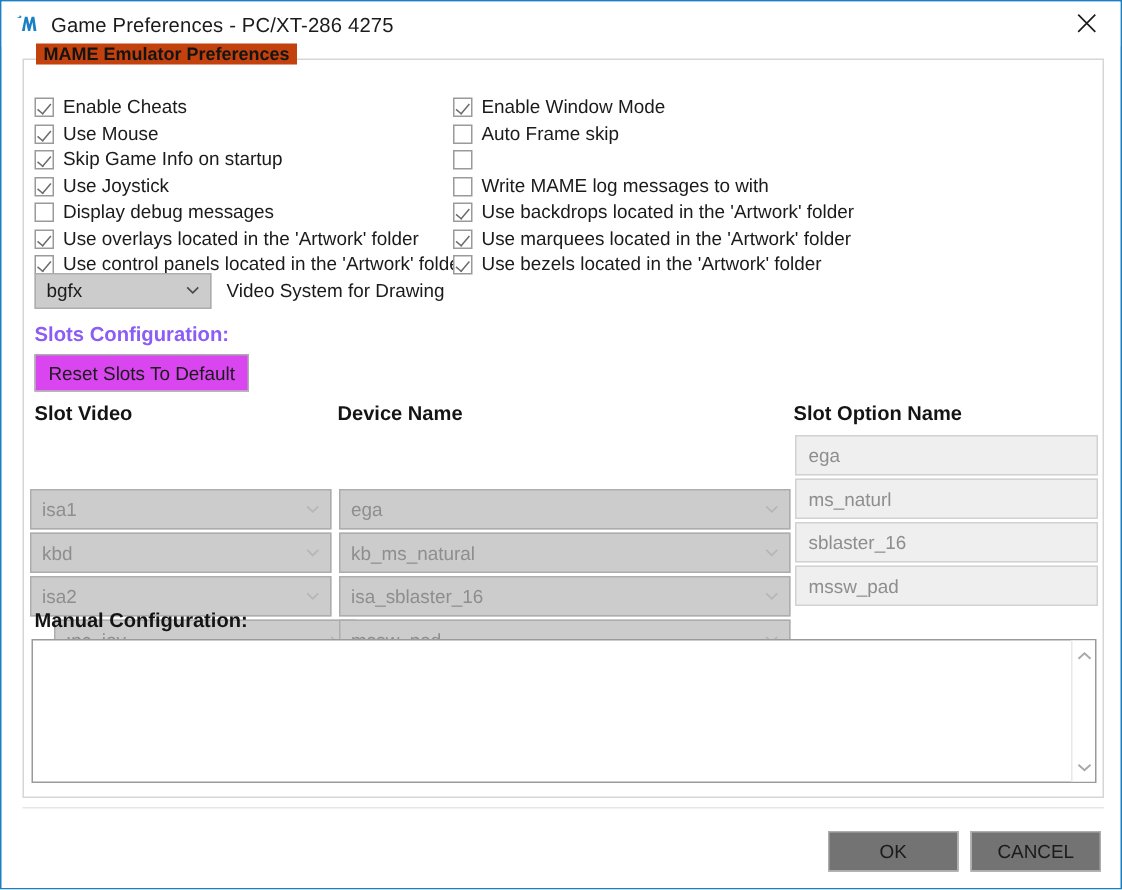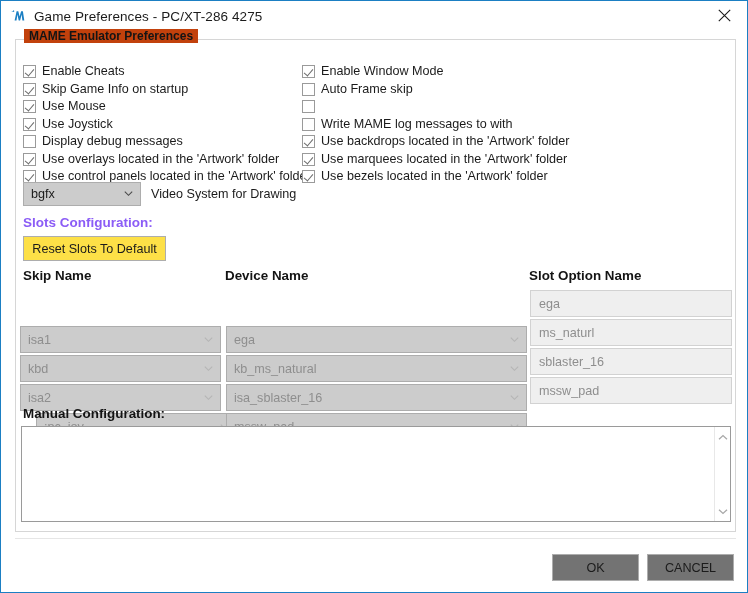--- a/index.html
+++ b/index.html
@@ -166,21 +166,21 @@
     font-weight: bold;
     color: #8b5cf6;
   }
   .reset-btn {
     position: absolute;
     left: 7px;
     top: 196px;
     width: 143px;
     height: 25px;
     box-sizing: border-box;
-    background: #fde047;
+    background: #d946ef;
     border: 1px solid #adadad;
     font-family: "Liberation Sans", sans-serif;
     font-size: 12.6px;
     color: #1b1b1b;
     cursor: default;
     padding: 0;
   }
 
   .col-headers {
     position: absolute;
@@ -343,25 +343,25 @@
   <div class="groupbox">
     <div class="groupbox-title">MAME Emulator Preferences</div>
 
     <div class="checks-left">
       <div class="chk-row">
         <span class="chk-box checked"></span>
         <span class="chk-label">Enable Cheats</span>
       </div>
       <div class="chk-row">
         <span class="chk-box checked"></span>
+        <span class="chk-label">Use Mouse</span>
+      </div>
+      <div class="chk-row">
+        <span class="chk-box checked"></span>
         <span class="chk-label">Skip Game Info on startup</span>
-      </div>
-      <div class="chk-row">
-        <span class="chk-box checked"></span>
-        <span class="chk-label">Use Mouse</span>
       </div>
       <div class="chk-row">
         <span class="chk-box checked"></span>
         <span class="chk-label">Use Joystick</span>
       </div>
       <div class="chk-row">
         <span class="chk-box"></span>
         <span class="chk-label">Display debug messages</span>
       </div>
       <div class="chk-row">
@@ -413,21 +413,21 @@
             </svg>
         </span>
       </div>
       <div class="video-label">Video System for Drawing</div>
     </div>
 
     <div class="slots-heading">Slots Configuration:</div>
     <button class="reset-btn">Reset Slots To Default</button>
 
     <div class="col-headers">
-      <div class="col-head c1">Skip Name</div>
+      <div class="col-head c1">Slot Video</div>
       <div class="col-head c2">Device Name</div>
       <div class="col-head c3">Slot Option Name</div>
     </div>
 
     <div class="slot-rows">
 
       <div class="slot-row">
         <div class="cell cell-slot">
           <div class="combo combo-slot">
             <span>isa1</span>

